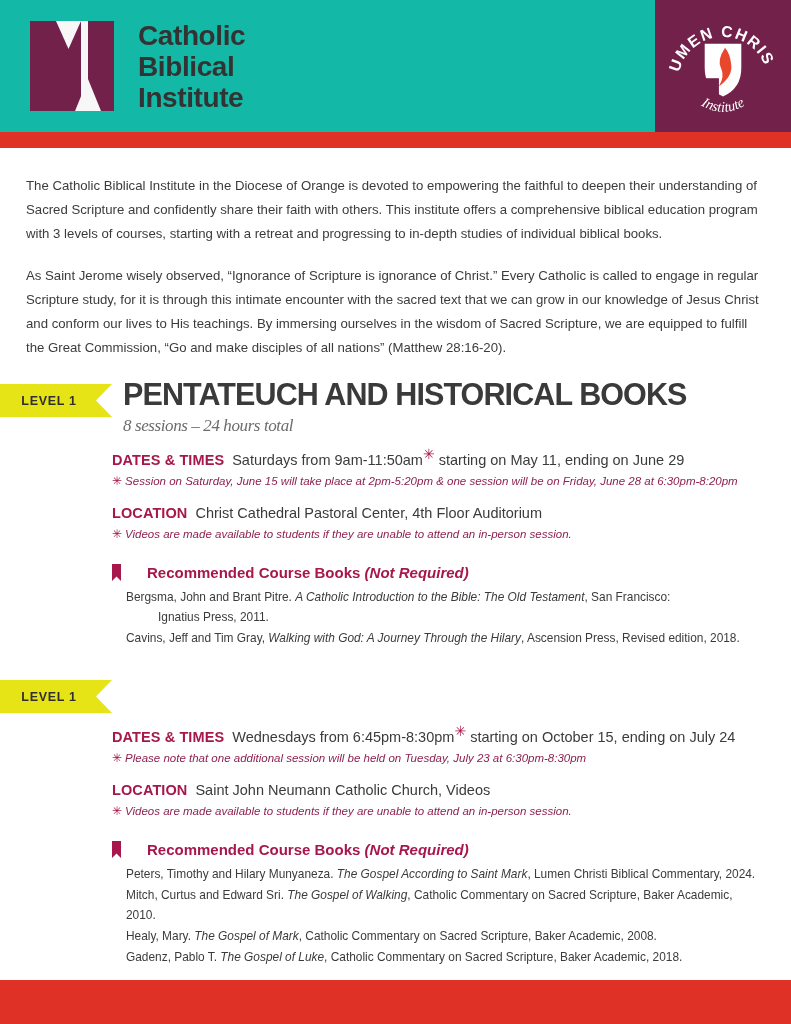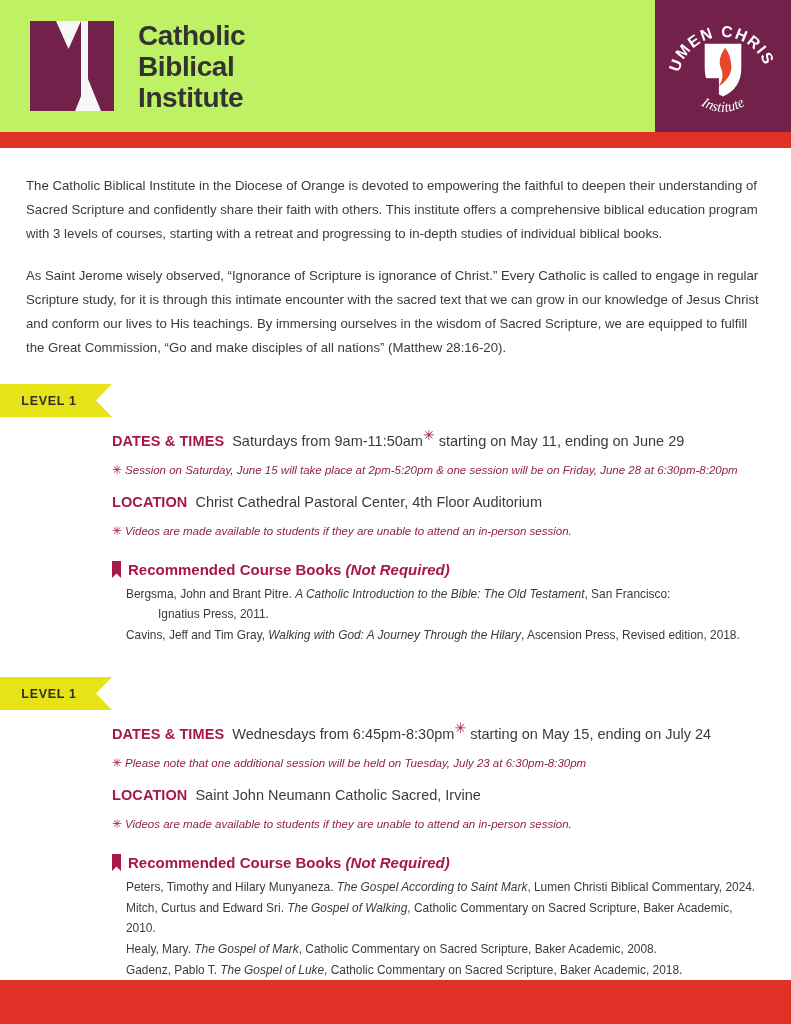--- a/index.html
+++ b/index.html
@@ -13,21 +13,21 @@
     font-family: "Liberation Sans", sans-serif;
     color: #3b3b3b;
     overflow: hidden;
     position: relative;
   }
 
   
   .header {
     position: relative;
     height: 132px;
-    background: #bef264;
+    background: #14b8a6;
     display: flex;
     align-items: stretch;
   }
   .header-left {
     flex: 1;
     display: flex;
     align-items: center;
     padding-left: 26px;
   }
   .logo-mark {
@@ -146,38 +146,39 @@
     color: #3b3b3b;
     margin-left: 8px;
   }
   .ast {
     color: #a7174b;
     font-size: 14px;
     vertical-align: super;
     line-height: 0;
   }
   .detail-note {
-    margin-top: 14px;
+    margin-top: 6px;
     font-size: 11.5px;
     font-style: italic;
     color: #8e2151;
     line-height: 15px;
   }
   .detail-note .ast {
     vertical-align: baseline;
     font-style: normal;
     font-size: 12px;
     margin-right: 3px;
   }
 
   
   .books-head {
     margin-top: 22px;
     display: flex;
     align-items: center;
+    gap: 19px;
   }
   .book-icon { width: 9px; height: 17px; flex: none; margin-right: 7px; }
   .books-title {
     font-size: 15px;
     font-weight: bold;
     color: #a7174b;
   }
   .books-title .not-required {
     font-style: italic;
     font-weight: bold;
@@ -245,20 +246,24 @@
   <p>The Catholic Biblical Institute in the Diocese of Orange is devoted to empowering the faithful to deepen their understanding of Sacred Scripture and confidently share their faith with others. This institute offers a comprehensive biblical education program with 3 levels of courses, starting with a retreat and progressing to in-depth studies of individual biblical books.</p>
   <p>As Saint Jerome wisely observed, “Ignorance of Scripture is ignorance of Christ.” Every Catholic is called to engage in regular Scripture study, for it is through this intimate encounter with the sacred text that we can grow in our knowledge of Jesus Christ and conform our lives to His teachings. By immersing ourselves in the wisdom of Sacred Scripture, we are equipped to fulfill the Great Commission, “Go and make disciples of all nations” (Matthew 28:16-20).</p>
 </div>
 
 <div id="courses-container">
     <div class="course">
       <div class="course-head">
         <div class="level-badge">
           <span>LEVEL 1</span>
         </div>
+        <div class="course-titles">
+          <h2 class="course-title">PENTATEUCH AND HISTORICAL BOOKS</h2>
+          <div class="course-subtitle">8 sessions – 24 hours total</div>
+        </div>
       </div>
       <div class="course-body">
         <div class="detail-row"><span class="detail-label">DATES &amp; TIMES</span><span class="detail-value"><span>Saturdays from 9am-11:50am</span><span class="ast">✳</span><span> starting on May 11, ending on June 29</span></span></div>
         <div class="detail-note"><span class="ast">✳</span><span>Session on Saturday, June 15 will take place at 2pm-5:20pm &amp; one session will be on Friday, June 28 at 6:30pm-8:20pm</span></div>
         <div class="detail-row"><span class="detail-label">LOCATION</span><span class="detail-value">Christ Cathedral Pastoral Center, 4th Floor Auditorium</span></div>
         <div class="detail-note"><span class="ast">✳</span><span>Videos are made available to students if they are unable to attend an in-person session.</span></div>
         <div class="books-head">
           <svg class="book-icon" viewBox="0 0 9 17">
             <path d="M0 0 H9 V17 L4.5 12.5 L0 17 Z" fill="#a7174b"></path>
           </svg>
@@ -271,23 +276,23 @@
       </div>
       <div class="section-gap"></div>
     </div>
     <div class="course">
       <div class="course-head">
         <div class="level-badge">
           <span>LEVEL 1</span>
         </div>
       </div>
       <div class="course-body">
-        <div class="detail-row"><span class="detail-label">DATES &amp; TIMES</span><span class="detail-value"><span>Wednesdays from 6:45pm-8:30pm</span><span class="ast">✳</span><span> starting on May 15, ending on July 24</span></span></div>
+        <div class="detail-row"><span class="detail-label">DATES &amp; TIMES</span><span class="detail-value"><span>Wednesdays from 6:45pm-8:30pm</span><span class="ast">✳</span><span> starting on October 15, ending on July 24</span></span></div>
         <div class="detail-note"><span class="ast">✳</span><span>Please note that one additional session will be held on Tuesday, July 23 at 6:30pm-8:30pm</span></div>
-        <div class="detail-row"><span class="detail-label">LOCATION</span><span class="detail-value">Saint John Neumann Catholic Sacred, Irvine</span></div>
+        <div class="detail-row"><span class="detail-label">LOCATION</span><span class="detail-value">Saint John Neumann Catholic Church, Videos</span></div>
         <div class="detail-note"><span class="ast">✳</span><span>Videos are made available to students if they are unable to attend an in-person session.</span></div>
         <div class="books-head">
           <svg class="book-icon" viewBox="0 0 9 17">
             <path d="M0 0 H9 V17 L4.5 12.5 L0 17 Z" fill="#a7174b"></path>
           </svg>
           <span class="books-title"><span>Recommended Course Books</span> <span class="not-required">(Not Required)</span></span>
         </div>
         <ul class="book-list">
           <li><span>Peters, Timothy and Hilary Munyaneza. </span><i>The Gospel According to Saint Mark</i><span>, Lumen Christi Biblical Commentary, 2024.</span></li>
           <li><span>Mitch, Curtus and Edward Sri. </span><i>The Gospel of Walking</i><span>, Catholic Commentary on Sacred Scripture, Baker Academic, 2010.</span></li>

